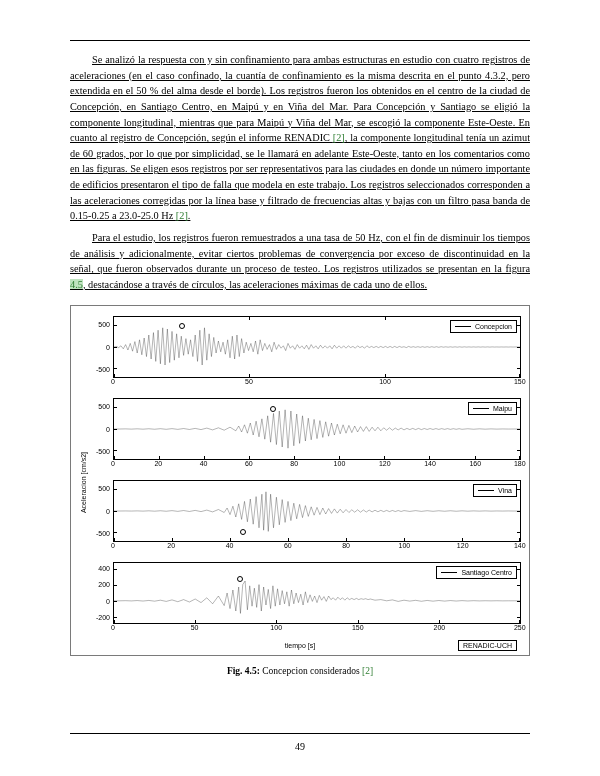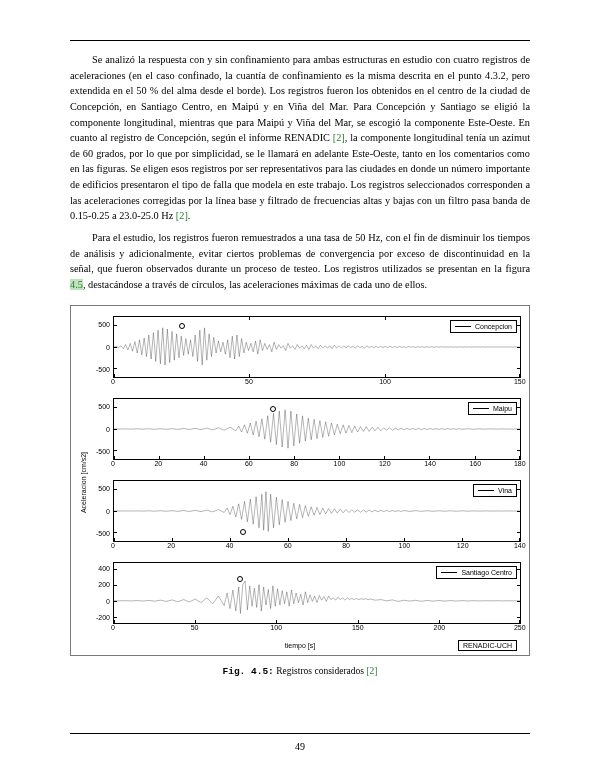--- a/index.html
+++ b/index.html
@@ -53,20 +53,21 @@
   h3.section-title .num {
     display: inline-block;
     min-width: 38px;
   }
   p.body {
     font-size: 10.3px;
     line-height: 1.52;
     text-align: justify;
     margin: 0 0 6px 0;
     text-indent: 22px;
+    text-decoration: underline;
   }
   .cite {
     color: #2f7d32;
   }
   .ref-green {
     color: #2f7d32;
   }
   .ref-hl {
     background: #bfe3bf;
     color: #2f7d32;
@@ -209,21 +210,20 @@
     padding: 1px 4px;
     background: #fff;
   }
   .fig-caption {
     text-align: center;
     font-size: 9.5px;
     margin-top: 10px;
   }
   .fig-caption b {
     font-weight: bold;
-    font-family: Liberation Mono, monospace;
   }
   .footer-rule {
     position: absolute;
     left: 70px;
     right: 70px;
     bottom: 42px;
     border-bottom: 0.8px solid #000;
   }
   .page-number {
     position: absolute;
@@ -443,21 +443,21 @@
           <div class="axis-caption" style="margin-top:2px; position:relative;">
             <span>tiempo [s]</span>
             <span class="stamp">RENADIC-UCH</span>
           </div>
 
         </div>
       </div>
 
       <div class="fig-caption">
         <b>Fig. 4.5:</b>
-        <span>Registros considerados</span>
+        <span>Concepcion considerados</span>
         <span class="ref-green">[2]</span>
       </div>
     </div>
 
   </div>
 
   <div class="footer-rule"></div>
   <div class="page-number">49</div>
 
 </div>

